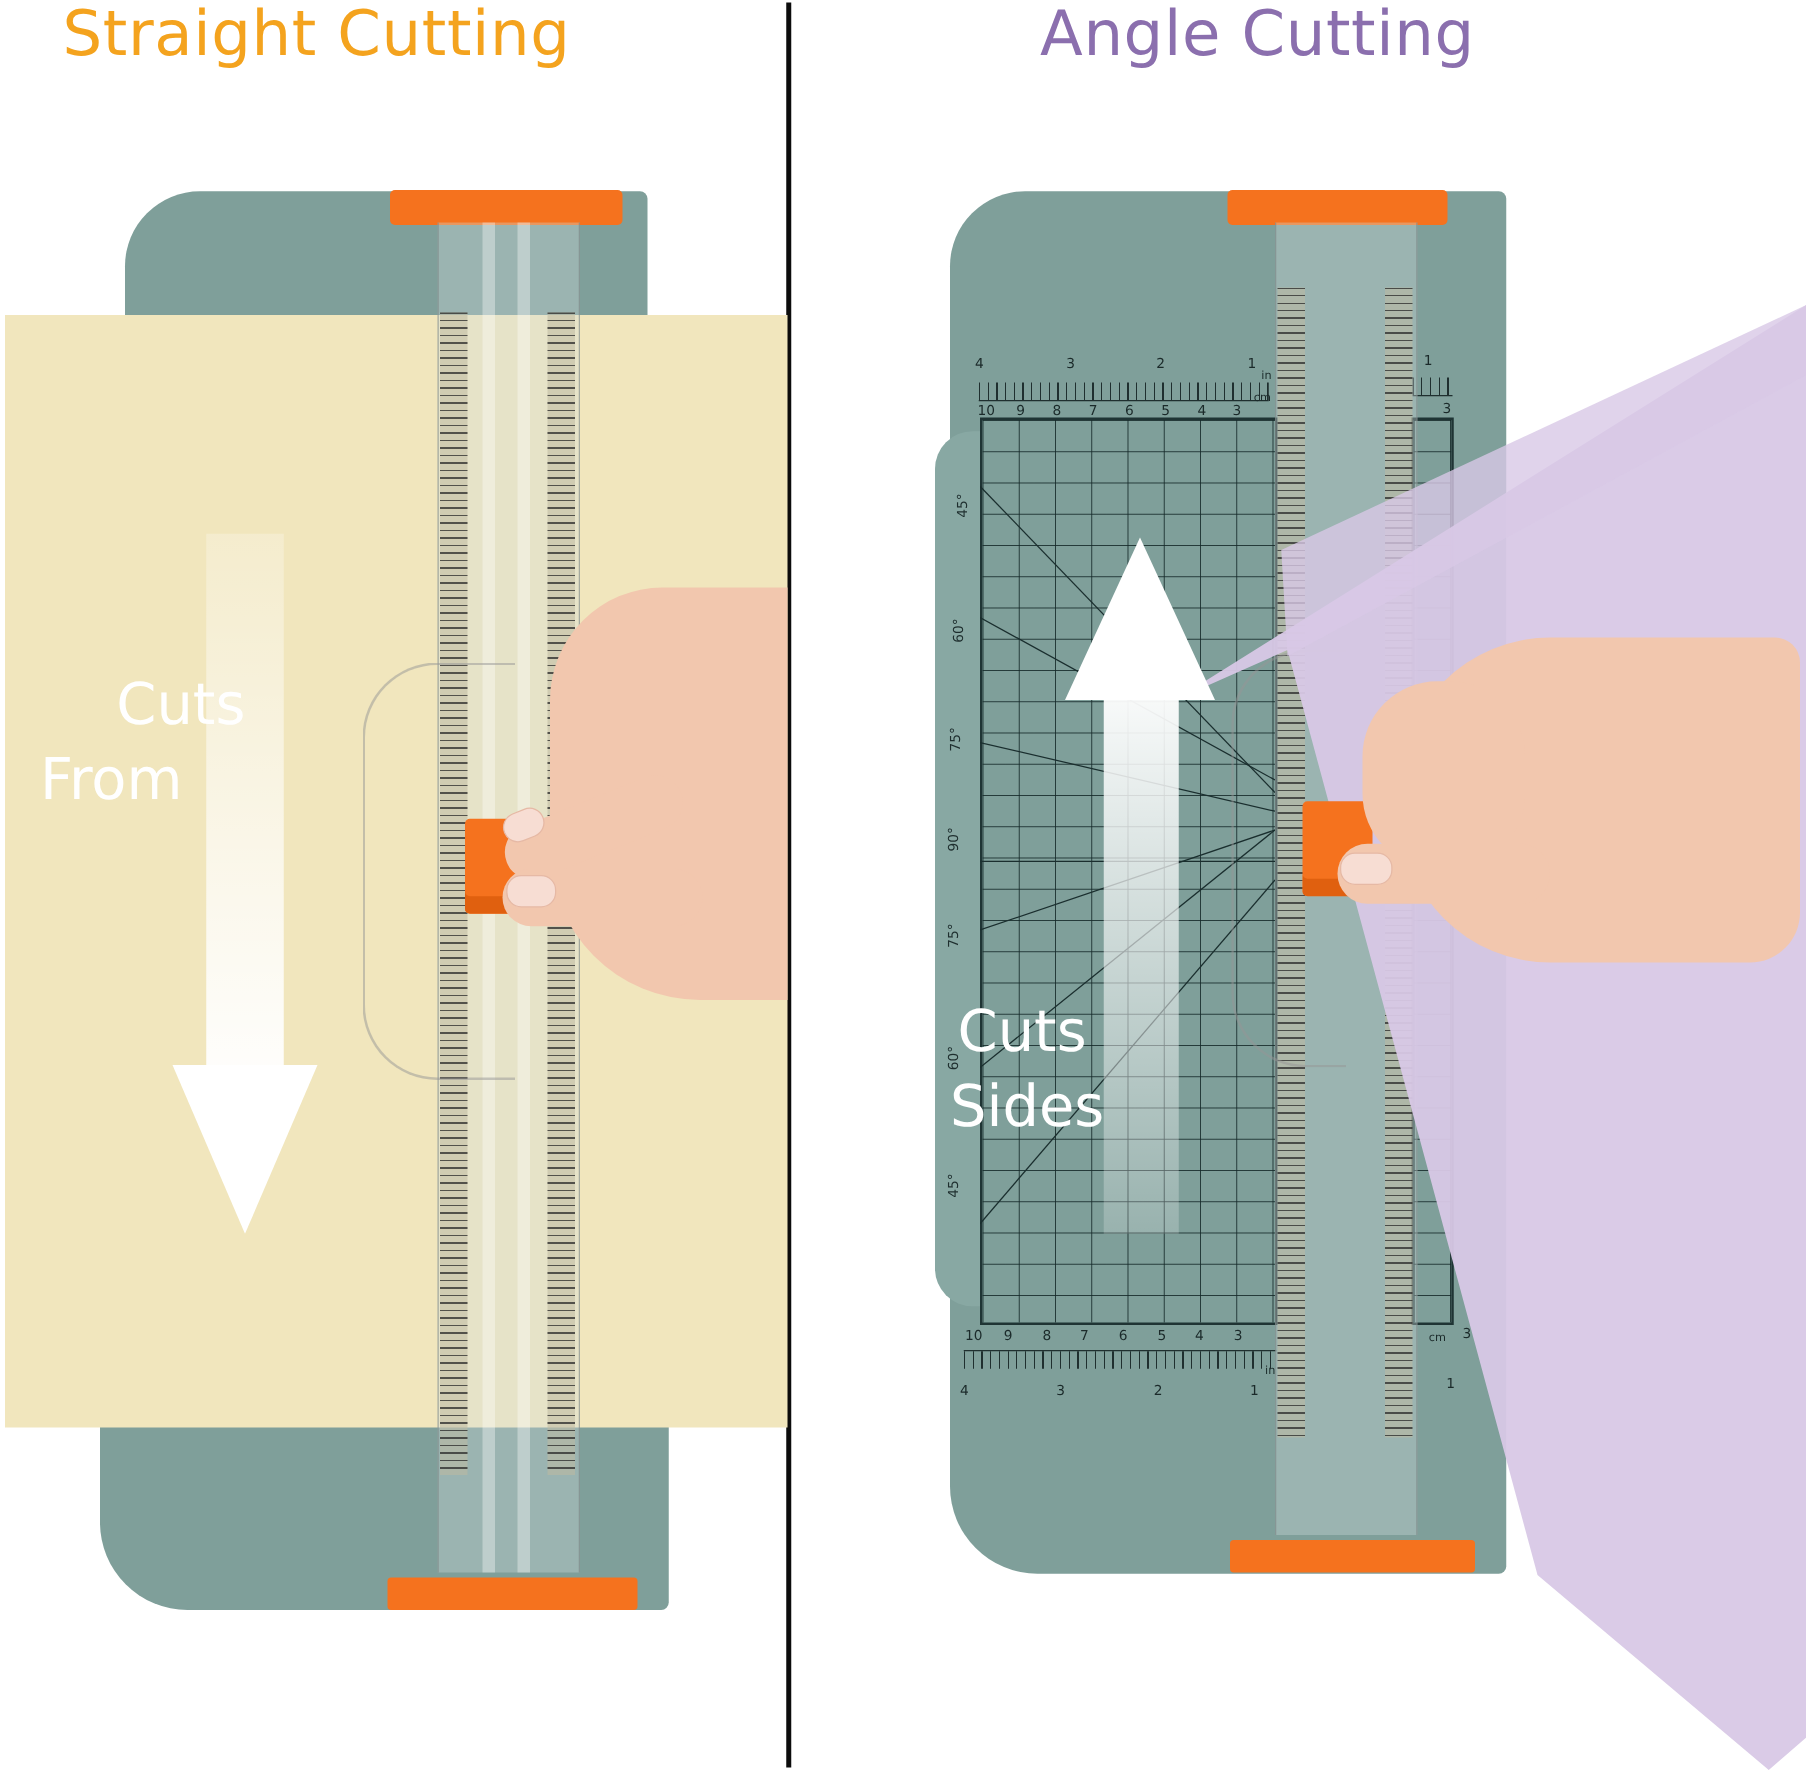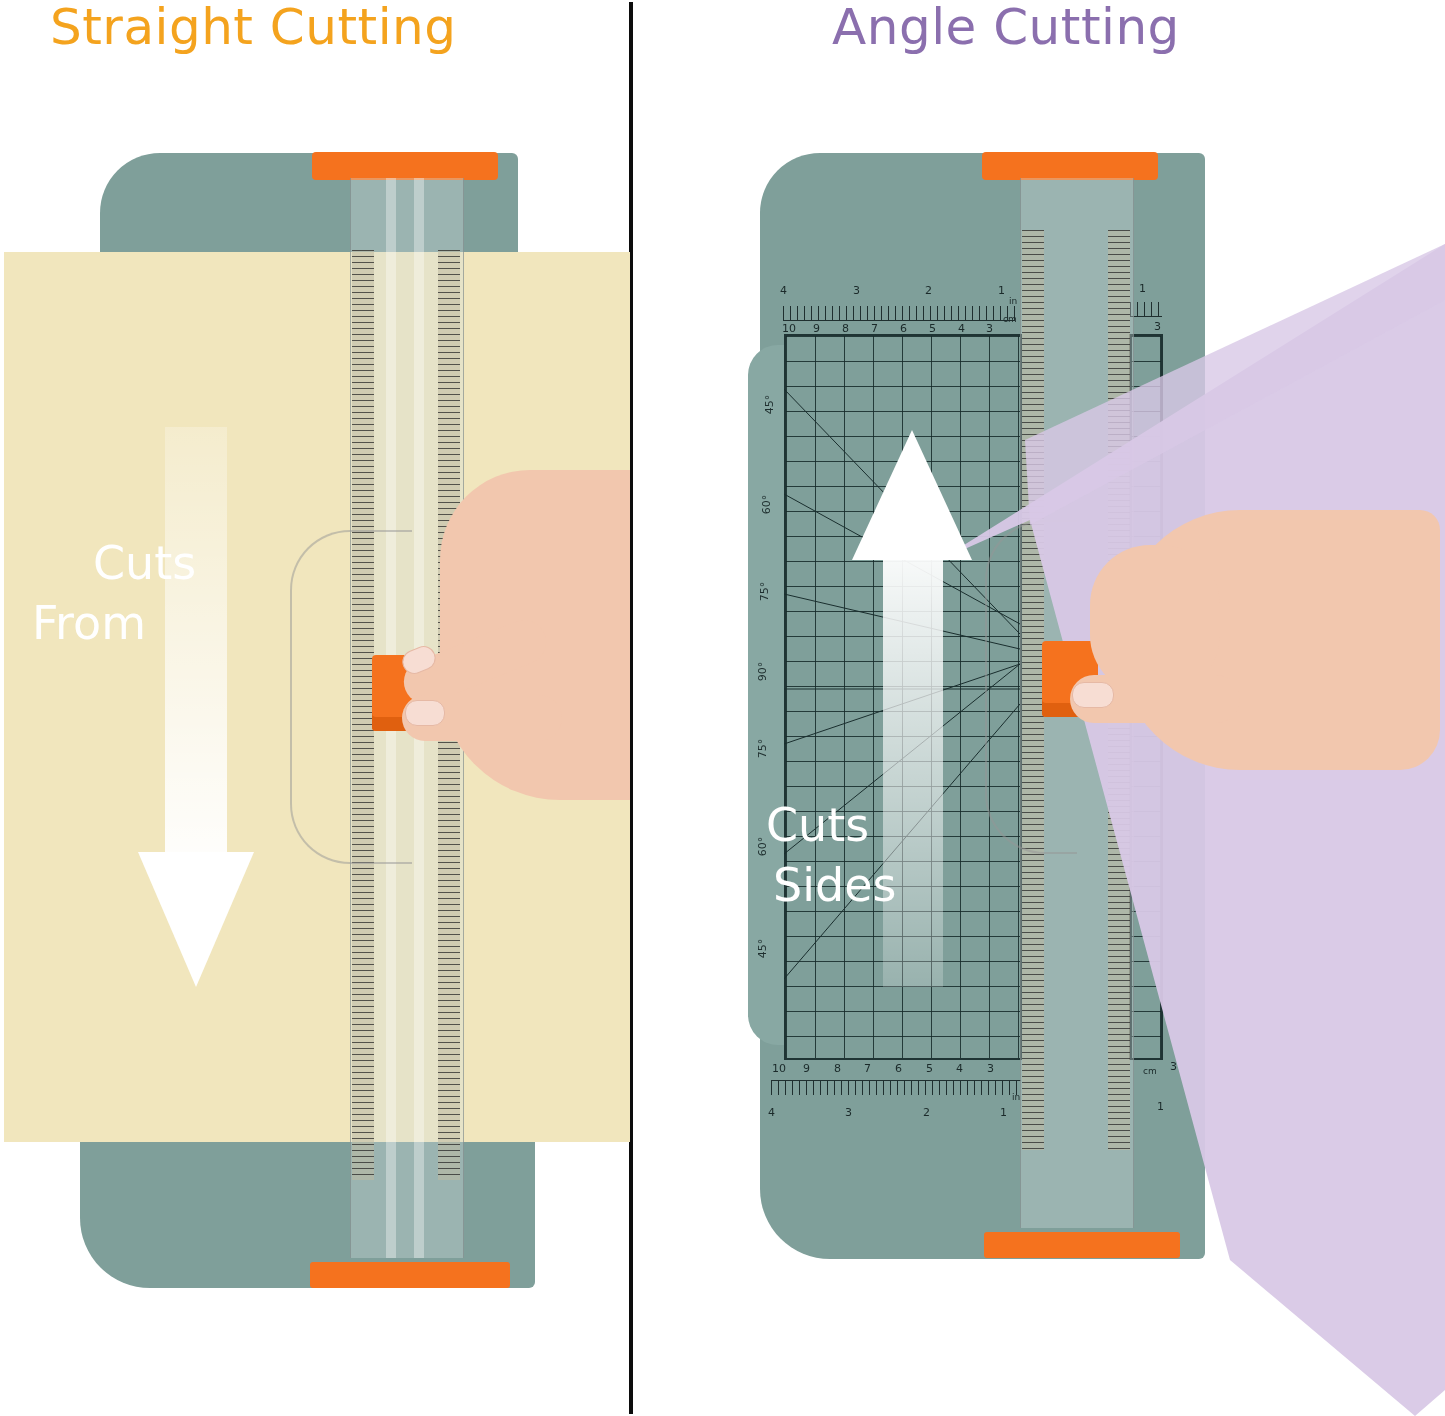--- a/index.html
+++ b/index.html
@@ -163,14 +163,14 @@
   <div class="abs">
     <div class="hand" style="left:1120px;top:510px;width:320px;height:260px;border-radius:120px 20px 40px 120px;"></div>
     <div class="hand" style="left:1090px;top:545px;width:130px;height:150px;border-radius:60px;"></div>
     <div class="hand" style="left:1070px;top:675px;width:170px;height:48px;"></div>
     <div class="nail" style="left:1072px;top:682px;width:40px;height:24px;"></div>
   </div>
 
   <div class="abs" style="left:883px;top:555px;width:60px;height:432px;background:linear-gradient(to bottom, rgba(255,255,255,0.95), rgba(255,255,255,0.2));"></div>
   <div class="abs" style="left:852px;top:430px;width:0;height:0;border-left:60px solid transparent;border-right:60px solid transparent;border-bottom:130px solid #ffffff;"></div>
   <div class="overlay-text" style="left:766px;top:795px;">Cuts</div>
-  <div class="overlay-text" style="left:760px;top:855px;margin-left:13px;">Sides</div>
+  <div class="overlay-text" style="left:760px;top:855px;">Sides</div>
 </div>
 
 </body></html>

